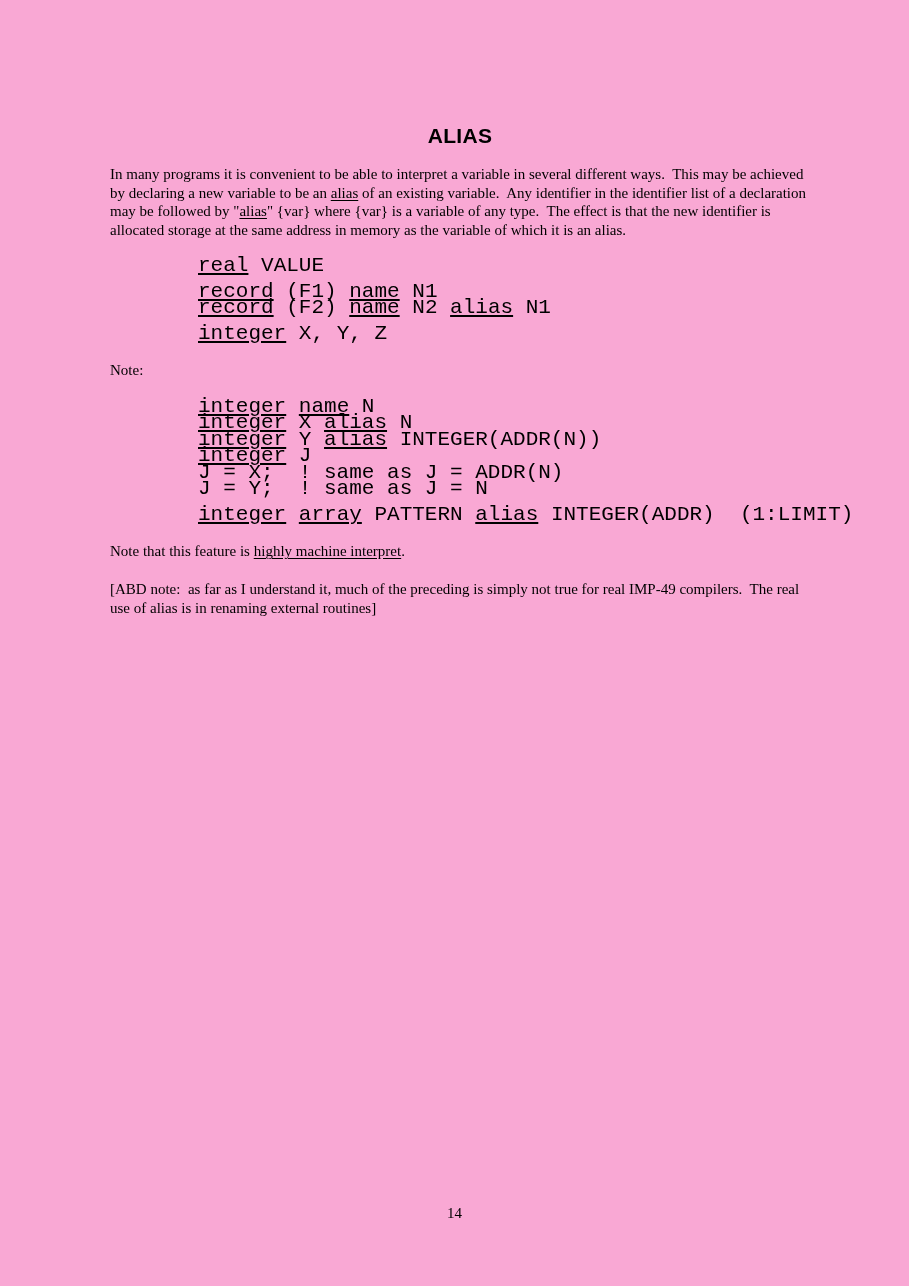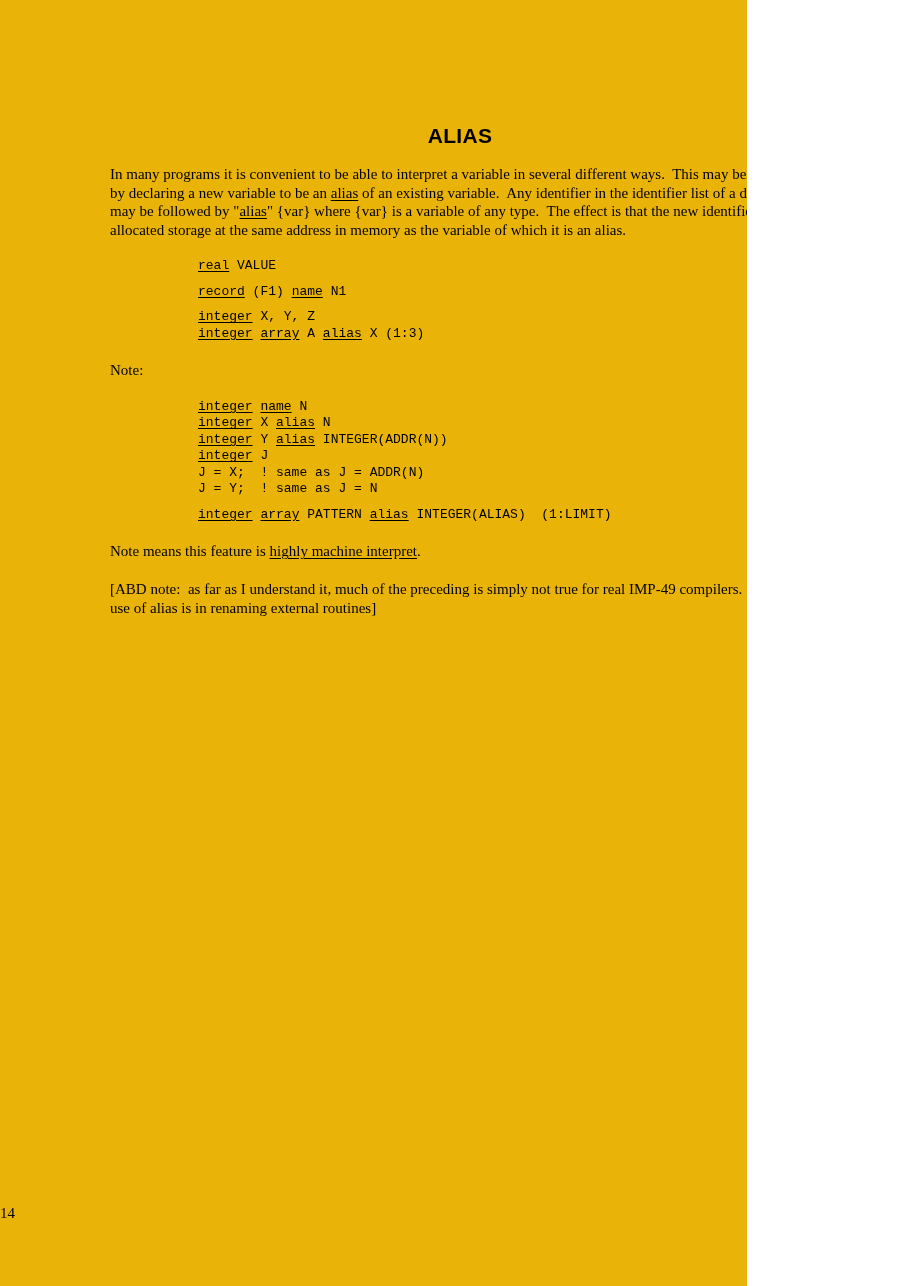--- a/index.html
+++ b/index.html
@@ -2,23 +2,23 @@
 <html><head>
 <meta charset="utf-8">
 <style>
   html, body {
     margin: 0;
     padding: 0;
     background: #ffffff;
   }
   .page {
     position: relative;
-    width: 747px;
+    width: 909px;
     height: 1286px;
-    background: #eab308;
+    background: #f9a8d4;
     color: #000000;
     font-family: "Liberation Serif", serif;
     overflow: hidden;
     text-decoration: underline;
   }
   .content {
     position: absolute;
     left: 110px;
     top: 125px;
     width: 700px;
@@ -33,63 +33,64 @@
     margin: 0 0 17px 0;
   }
   .body-text {
     font-size: 15px;
     line-height: 18.6px;
     margin: 19px 0;
     white-space: pre-wrap;
   }
   .code-block {
     font-family: "Liberation Mono", "DejaVu Sans Mono", monospace;
-    font-size: 13px;
+    font-size: 21px;
     line-height: 16.5px;
     margin: 9px 0 9px 88px;
     white-space: pre;
   }
   .code-line {
     height: 16.5px;
   }
   .u {
     text-decoration: underline;
     text-underline-offset: 2px;
   }
   .page-number {
     position: absolute;
     left: 0;
     top: 1205px;
     width: 100%;
+    text-align: center;
     font-size: 15px;
   }
 </style>
 </head>
 <body>
 
 <div class="page">
   <div class="content">
 
     <h1 class="doc-title">ALIAS</h1>
 
     <p class="body-text"><span>In many programs it is convenient to be able to interpret a variable in several different ways.  This may be achieved by declaring a new variable to be an </span><span class="u">alias</span><span> of an existing variable.  Any identifier in the identifier list of a declaration may be followed by "</span><span class="u">alias</span><span>" {var} where {var} is a variable of any type.  The effect is that the new identifier is allocated storage at the same address in memory as the variable of which it is an alias.</span></p>
 
     <div class="code-block"><div class="code-line"><span class="u">real</span><span> VALUE</span></div></div>
 
-    <div class="code-block"><div class="code-line"><span class="u">record</span><span> (F1) </span><span class="u">name</span><span> N1</span></div></div>
+    <div class="code-block"><div class="code-line"><span class="u">record</span><span> (F1) </span><span class="u">name</span><span> N1</span></div><div class="code-line"><span class="u">record</span><span> (F2) </span><span class="u">name</span><span> N2 </span><span class="u">alias</span><span> N1</span></div></div>
 
-    <div class="code-block"><div class="code-line"><span class="u">integer</span><span> X, Y, Z</span></div><div class="code-line"><span class="u">integer</span><span> </span><span class="u">array</span><span> A </span><span class="u">alias</span><span> X (1:3)</span></div></div>
+    <div class="code-block"><div class="code-line"><span class="u">integer</span><span> X, Y, Z</span></div></div>
 
     <p class="body-text">Note:</p>
 
     <div class="code-block"><div class="code-line"><span class="u">integer</span><span> </span><span class="u">name</span><span> N</span></div><div class="code-line"><span class="u">integer</span><span> X </span><span class="u">alias</span><span> N</span></div><div class="code-line"><span class="u">integer</span><span> Y </span><span class="u">alias</span><span> INTEGER(ADDR(N))</span></div><div class="code-line"><span class="u">integer</span><span> J</span></div><div class="code-line"><span>J = X;  ! same as J = ADDR(N)</span></div><div class="code-line"><span>J = Y;  ! same as J = N</span></div></div>
 
 
-    <div class="code-block"><div class="code-line"><span class="u">integer</span><span> </span><span class="u">array</span><span> PATTERN </span><span class="u">alias</span><span> INTEGER(ALIAS)  (1:LIMIT)</span></div></div>
+    <div class="code-block"><div class="code-line"><span class="u">integer</span><span> </span><span class="u">array</span><span> PATTERN </span><span class="u">alias</span><span> INTEGER(ADDR)  (1:LIMIT)</span></div></div>
 
-    <p class="body-text"><span>Note means this feature is </span><span class="u">highly machine interpret</span><span>.</span></p>
+    <p class="body-text"><span>Note that this feature is </span><span class="u">highly machine interpret</span><span>.</span></p>
 
     <p class="body-text">[ABD note:  as far as I understand it, much of the preceding is simply not true for real IMP-49 compilers.  The real use of alias is in renaming external routines]</p>
 
   </div>
 
   <div class="page-number">14</div>
 </div>
 
 </body></html>

